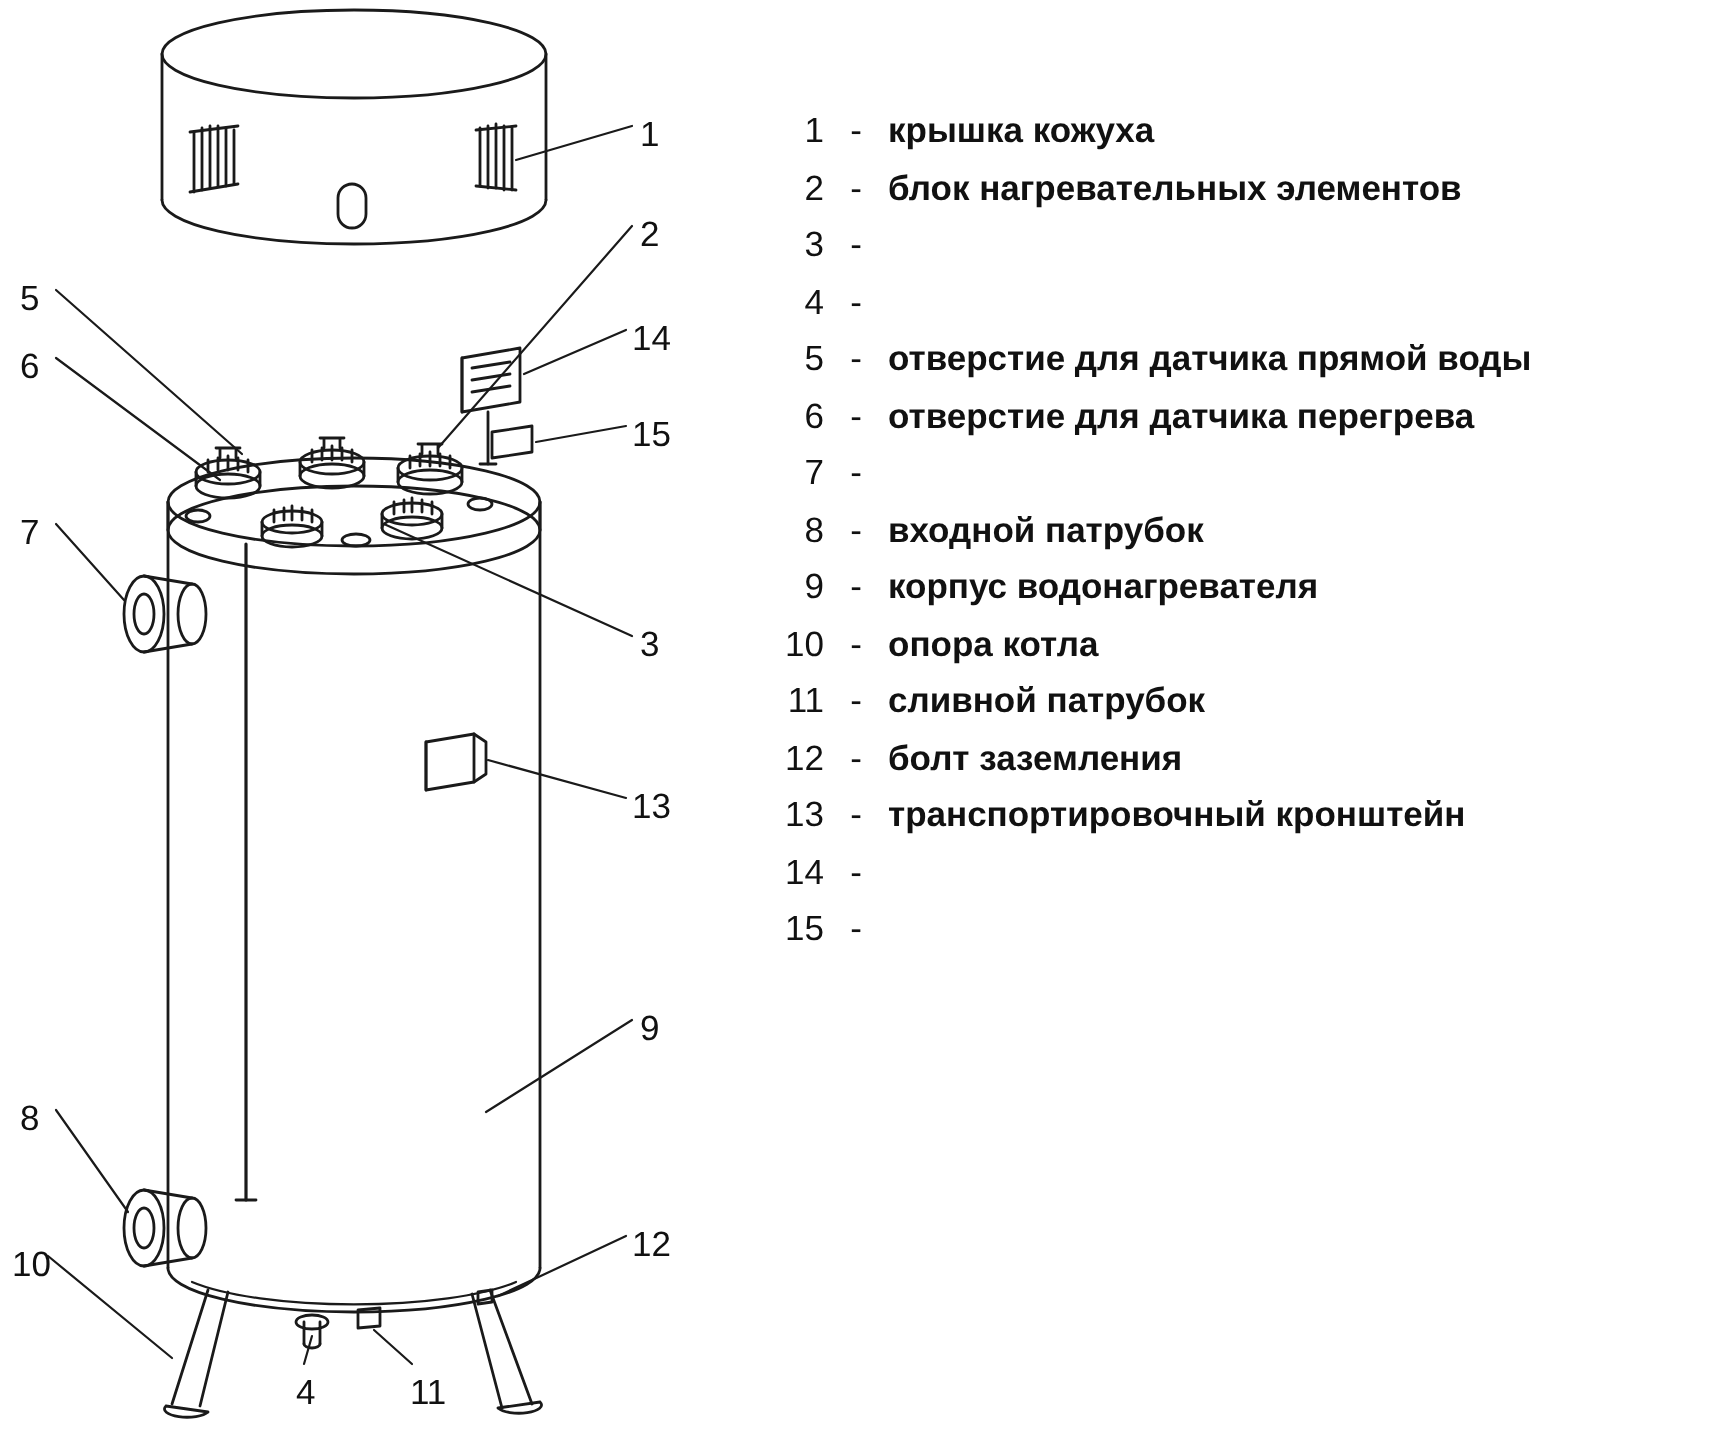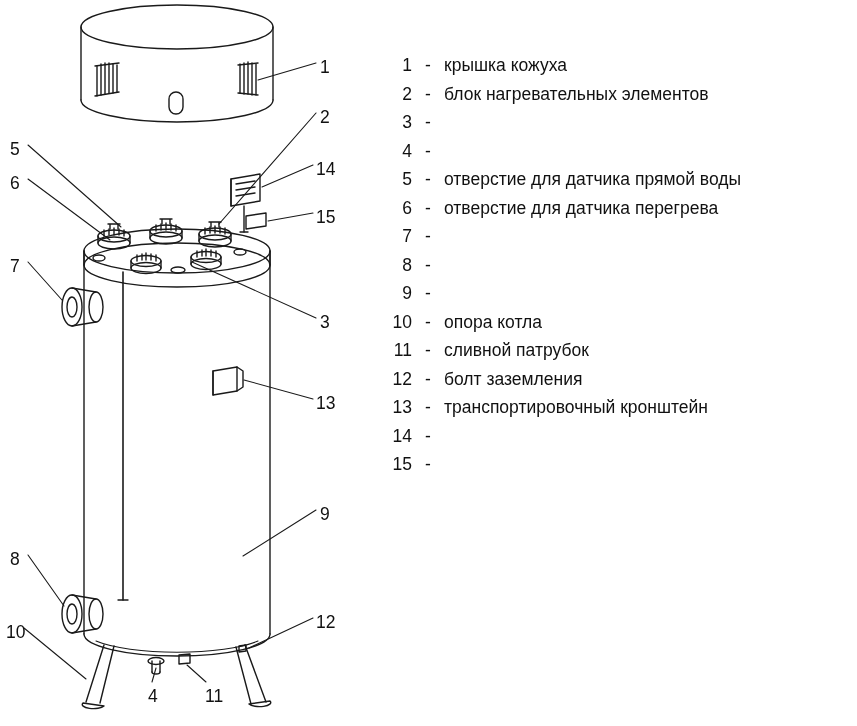--- a/index.html
+++ b/index.html
@@ -40,20 +40,21 @@
     text-align: right;
     flex: 0 0 34px;
   }
   .legend-dash {
     width: 32px;
     text-align: center;
     flex: 0 0 32px;
   }
   .legend-text {
     white-space: nowrap;
+    font-weight: bold;
   }
   .callout {
     position: absolute;
     font-size: 17.5px;
     color: #111111;
   }
 </style>
 </head>
 <body>
 
@@ -269,24 +270,26 @@
       <span class="legend-dash">-</span>
       <span class="legend-text">отверстие для датчика перегрева</span>
     </div>
     <div class="legend-row">
       <span class="legend-num">7</span>
       <span class="legend-dash">-</span>
     </div>
     <div class="legend-row">
       <span class="legend-num">8</span>
       <span class="legend-dash">-</span>
+      <span class="legend-text">входной патрубок</span>
     </div>
     <div class="legend-row">
       <span class="legend-num">9</span>
       <span class="legend-dash">-</span>
+      <span class="legend-text">корпус  водонагревателя</span>
     </div>
     <div class="legend-row">
       <span class="legend-num">10</span>
       <span class="legend-dash">-</span>
       <span class="legend-text">опора котла</span>
     </div>
     <div class="legend-row">
       <span class="legend-num">11</span>
       <span class="legend-dash">-</span>
       <span class="legend-text">сливной патрубок</span>

